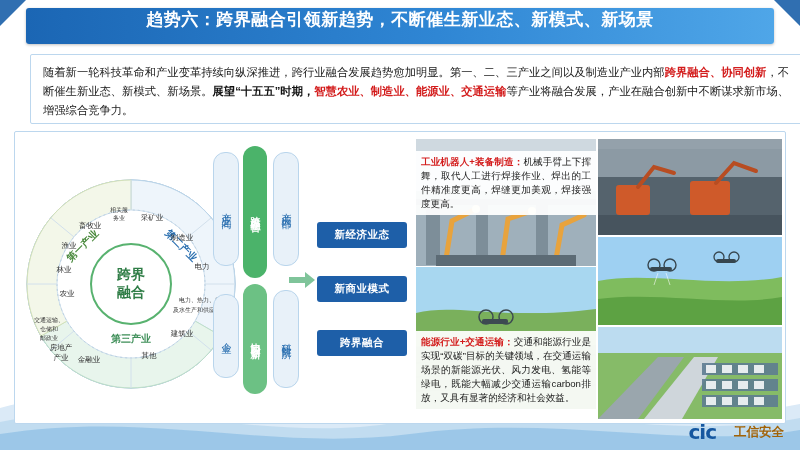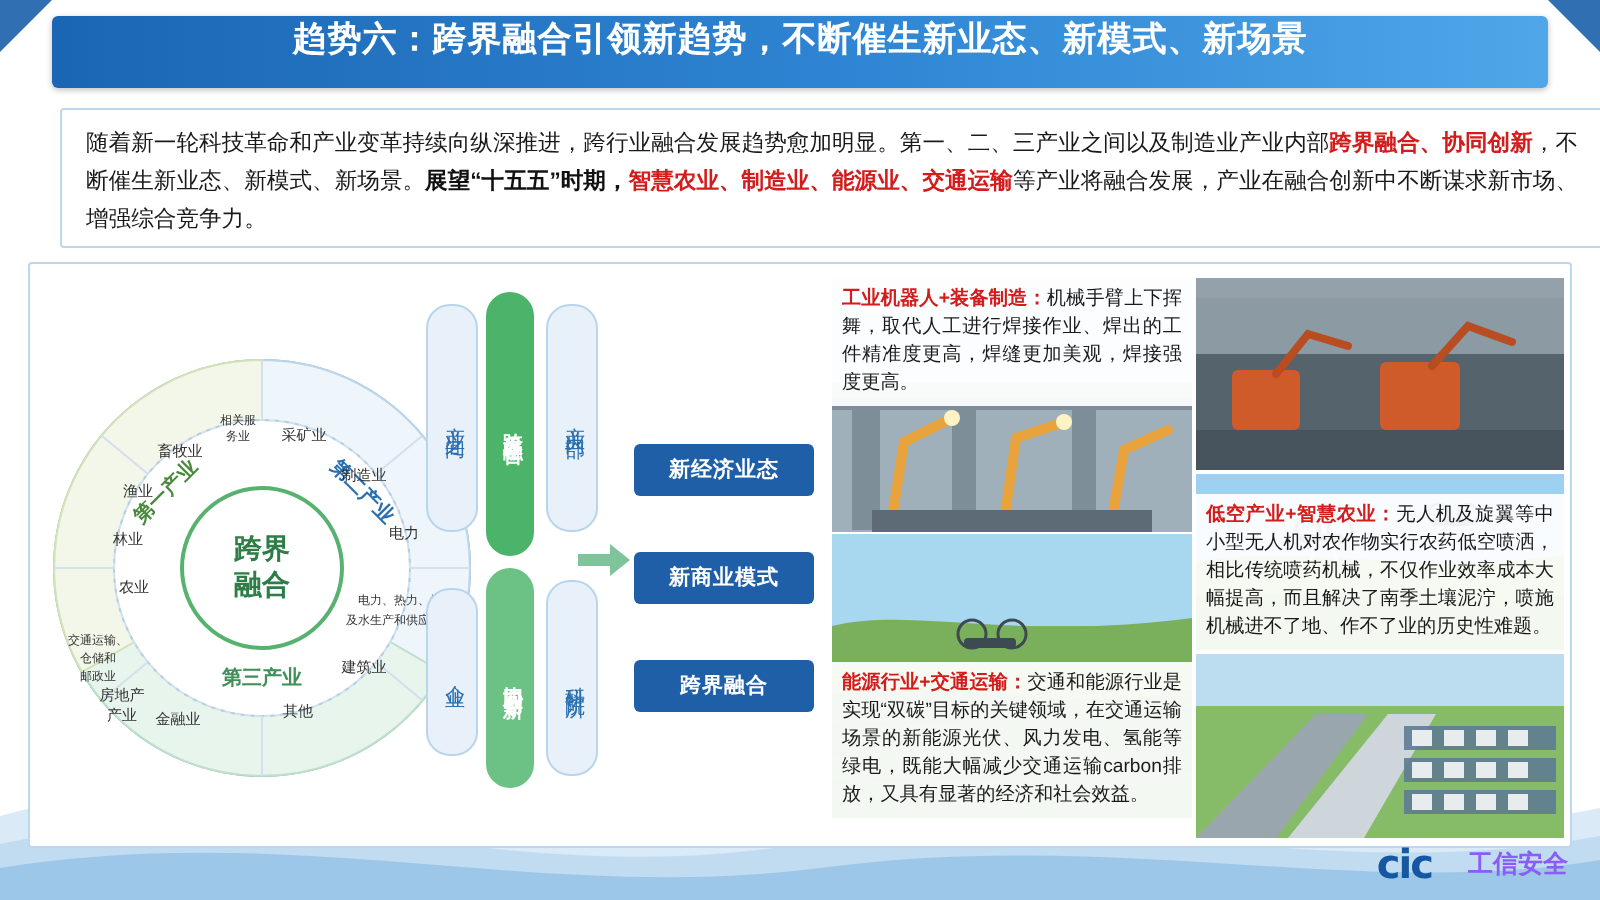--- a/index.html
+++ b/index.html
@@ -81,21 +81,21 @@
   
   .ph{position:absolute;inset:0;}
   
   .logo{
     position:absolute;right:16px;bottom:6px;display:flex;align-items:center;gap:18px;
   }
   .logo .mark{
     font-family:"DejaVu Sans",sans-serif;font-size:20px;font-weight:bold;color:#1557a0;
     letter-spacing:-1px;
   }
-  .logo .name{font-size:12.5px;color:#8b5cf6;font-weight:bold;}
+  .logo .name{font-size:12.5px;color:#a16207;font-weight:bold;}
 </style>
 </head>
 <body>
 
 <div class="bg-wrap">
   <svg class="bg-wave" viewBox="0 0 800 120" preserveAspectRatio="none">
     <path d="M0,78 C120,44 240,104 380,80 C520,56 640,106 800,74 L800,120 L0,120 Z" fill="#dbeaf7"></path>
     <path d="M0,92 C140,62 260,116 400,92 C540,68 660,114 800,88 L800,120 L0,120 Z" fill="#bcd9ef" opacity=".85"></path>
     <path d="M0,104 C150,80 270,122 410,104 C560,84 680,120 800,100 L800,120 L0,120 Z" fill="#8fc0e6" opacity=".75"></path>
   </svg>
@@ -209,21 +209,21 @@
           <path d="M30,120 L36,82 L60,70"></path>
           <path d="M86,122 L92,80 L116,72"></path>
           <path d="M140,120 L146,86 L168,76"></path>
         </g>
         <g fill="#5c6b75">
           <rect x="20" y="116" width="140" height="20"></rect>
         </g>
         <circle cx="60" cy="70" r="4" fill="#fff3c4"></circle>
         <circle cx="116" cy="72" r="4" fill="#fff3c4"></circle>
       </svg>
-      <div class="cap" style="top:0;bottom:auto;background:rgba(255,255,255,.94);">
+      <div class="cap" style="top:12px;bottom:auto;background:rgba(255,255,255,.94);">
         <span class="k">工业机器人+装备制造：</span><span>机械手臂上下挥舞，取代人工进行焊接作业、焊出的工件精准度更高，焊缝更加美观，焊接强度更高。</span>
       </div>
     </div>
 
     <div class="cell" style="left:182px;top:0;width:184px;height:96px;">
       <svg class="ph" viewBox="0 0 184 96" preserveAspectRatio="none">
         <rect width="184" height="96" fill="#6e7d88"></rect>
         <rect width="184" height="40" fill="#8c9aa4"></rect>
         <g fill="#55636d">
           <rect x="0" y="38" width="184" height="58"></rect>
@@ -276,23 +276,20 @@
           <circle cx="72" cy="28" r="6" fill="none" stroke="#37464f" stroke-width="1.4"></circle>
           <rect x="118" y="22" width="20" height="4" rx="2"></rect>
           <circle cx="121" cy="20" r="5" fill="none" stroke="#37464f" stroke-width="1.3"></circle>
           <circle cx="136" cy="20" r="5" fill="none" stroke="#37464f" stroke-width="1.3"></circle>
         </g>
         <g stroke="#ffffff" stroke-width="1" opacity=".55">
           <line x1="60" y1="36" x2="56" y2="48"></line>
           <line x1="68" y1="36" x2="72" y2="48"></line>
         </g>
       </svg>
-      <div class="cap">
-        <span class="k">低空产业+智慧农业：</span><span>无人机及旋翼等中小型无人机对农作物实行农药低空喷洒，相比传统喷药机械，不仅作业效率成本大幅提高，而且解决了南季土壤泥泞，喷施机械进不了地、作不了业的历史性难题。</span>
-      </div>
     </div>
 
     <div class="cell" style="left:182px;top:188px;width:184px;height:92px;">
       <svg class="ph" viewBox="0 0 184 92" preserveAspectRatio="none">
         <rect width="184" height="92" fill="#86bb68"></rect>
         <rect width="184" height="26" fill="#bcdcf0"></rect>
         <path d="M0,26 L184,26 L184,92 L0,92 Z" fill="#86bb68"></path>
         <path d="M0,92 L60,30 L86,30 L40,92 Z" fill="#9aa6ad"></path>
         <path d="M46,92 L96,30 L120,30 L84,92 Z" fill="#cfd6db"></path>
         <g fill="#5f7d92" opacity=".9">

